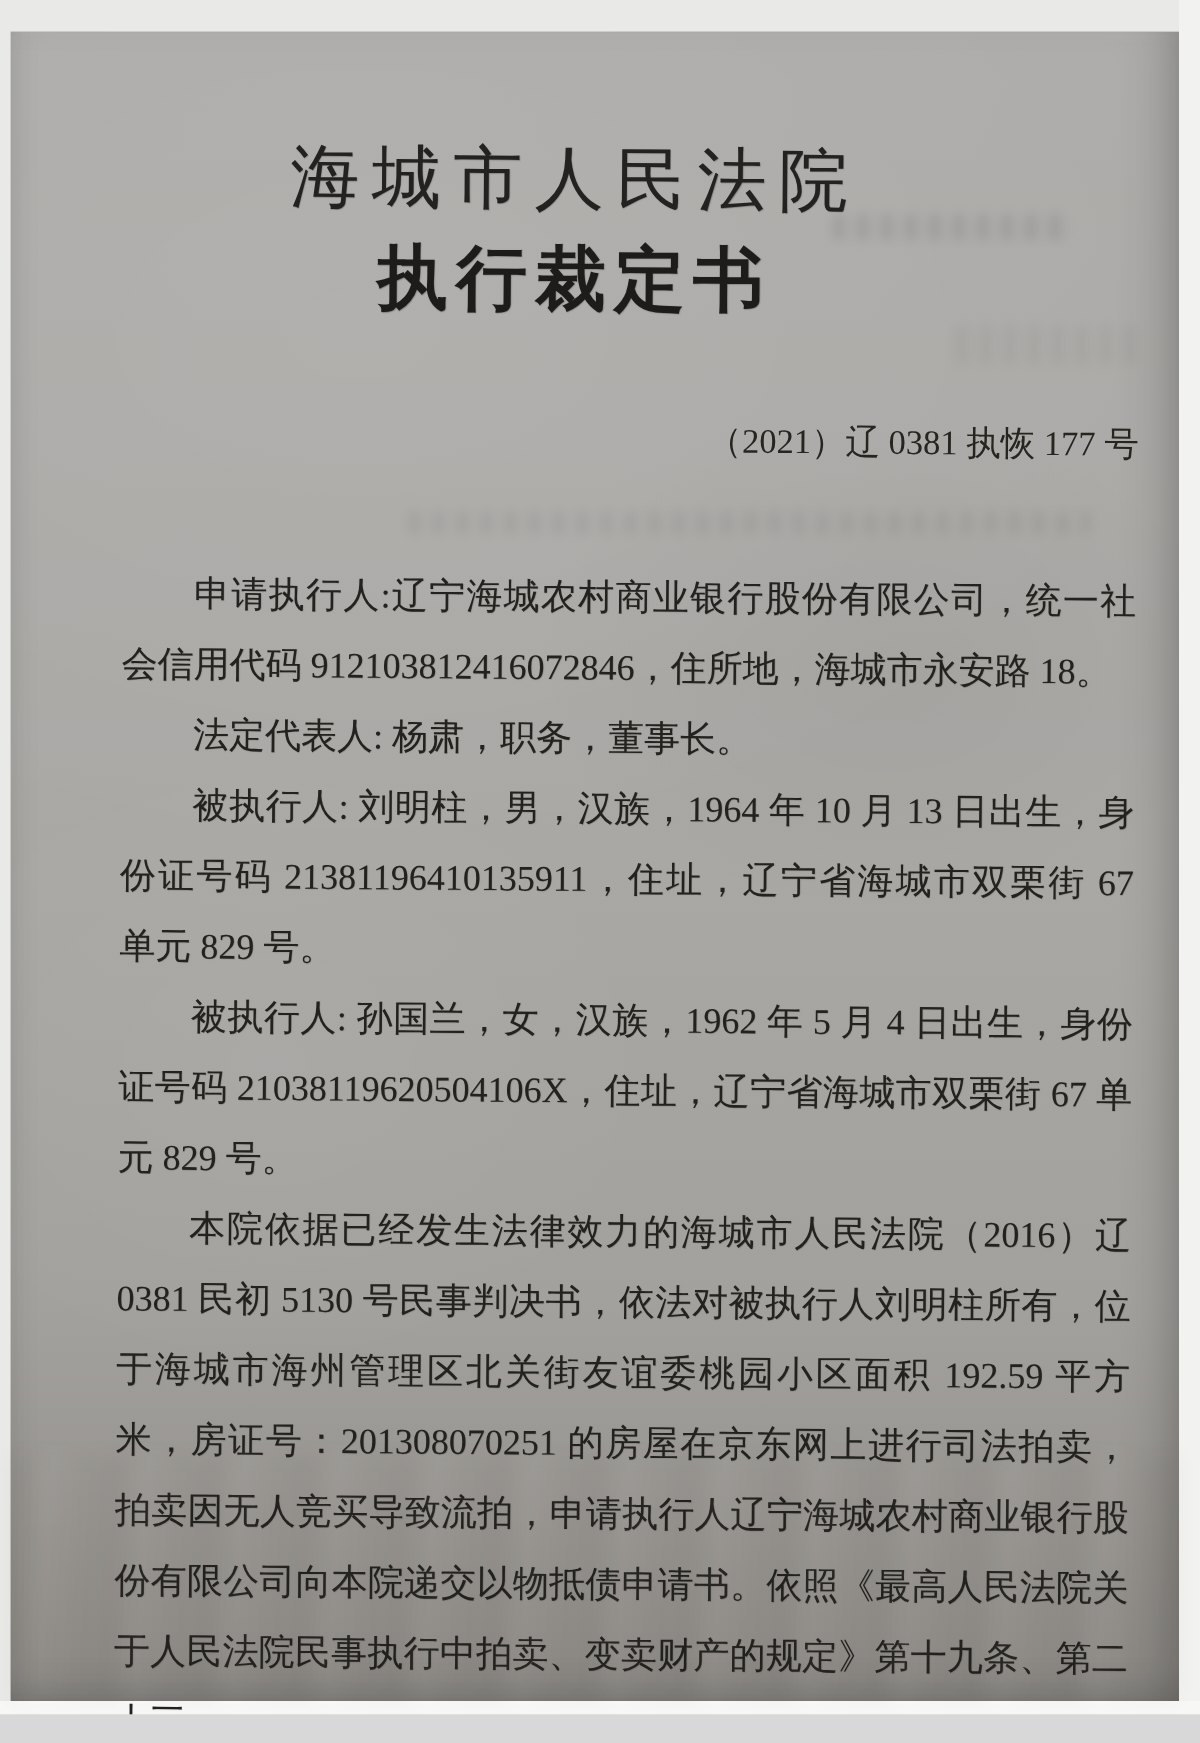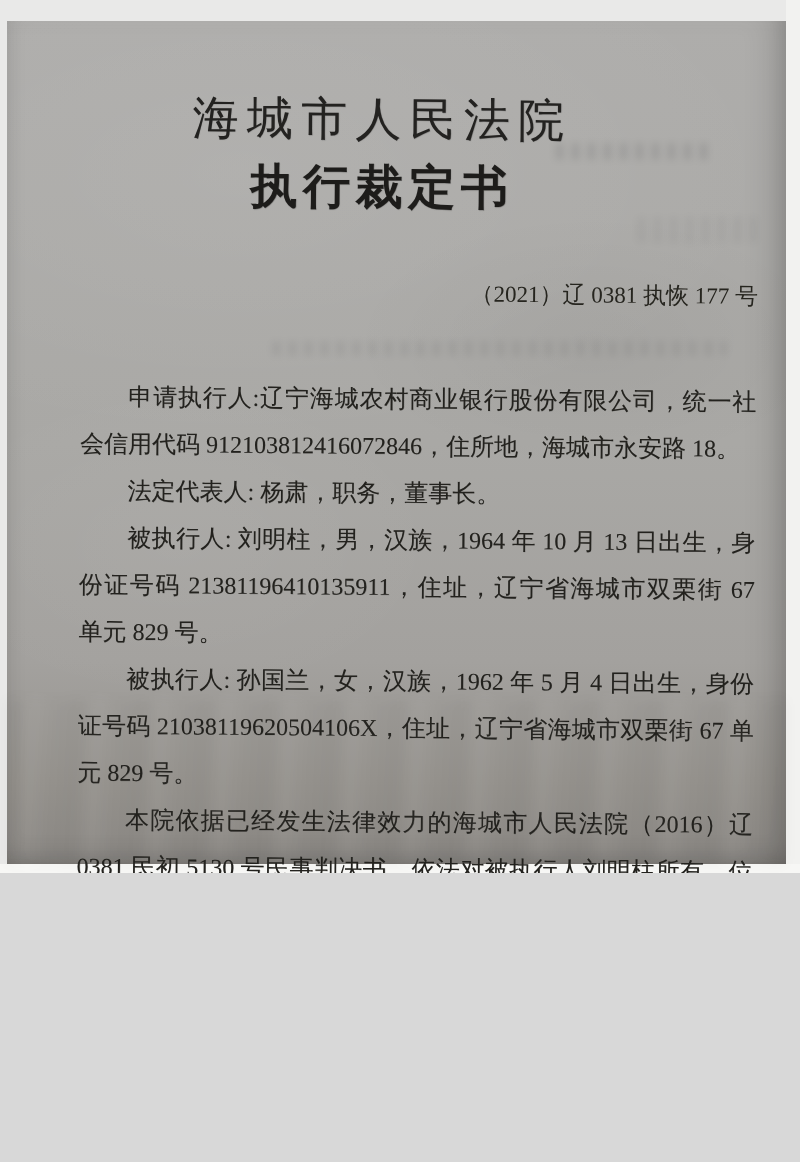--- a/index.html
+++ b/index.html
@@ -1,21 +1,21 @@
 <!DOCTYPE html>
 <html><head>
 <meta charset="utf-8">
 <style>
   html, body { margin: 0; padding: 0; }
   body { background: #d8d8d8; }
 
   .viewport {
     position: relative;
     width: 800px;
-    height: 873px;
+    height: 1143px;
     background: #e9e9e8;
     overflow: hidden;
     font-family: "Liberation Serif", "DejaVu Serif", serif;
   }
 
   
   .frame-right {
     position: absolute; top: 0; right: 0; bottom: 0; width: 14px;
     background: #f2f2f0;
   }

